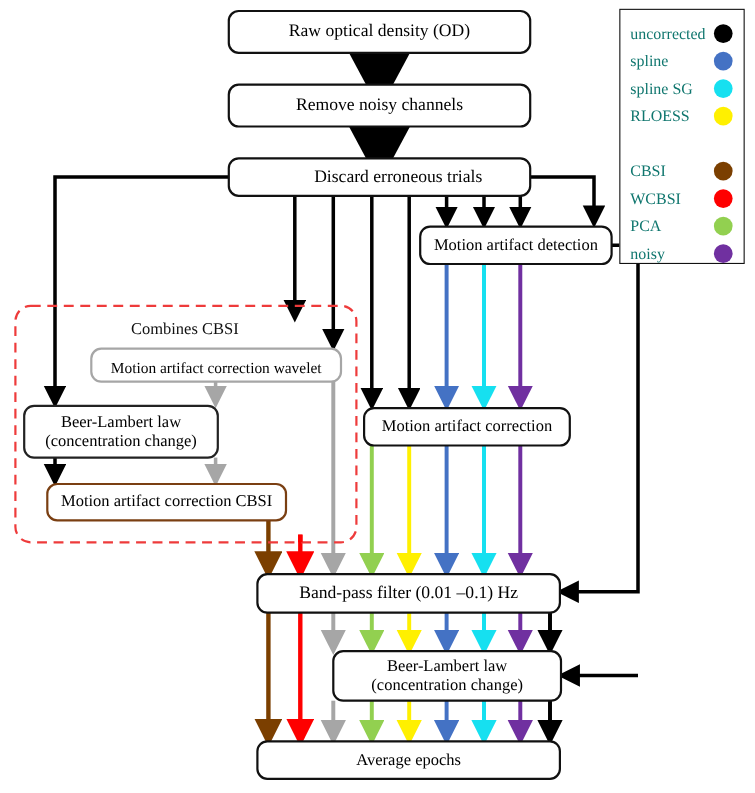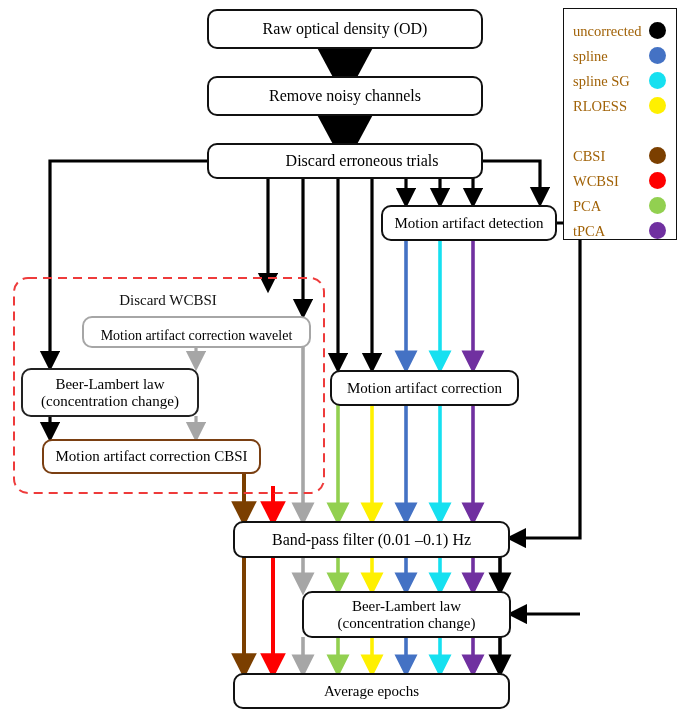--- a/index.html
+++ b/index.html
@@ -25,21 +25,21 @@
   }
   .legend-row{
     position:absolute;
     display:flex;align-items:center;
     width:100%;
     height:24px;
   }
   .legend-label{
     font-family:"Liberation Serif","DejaVu Serif",serif;
     font-size:14.5px;
-    color:#a16207;
+    color:#0f766e;
     padding-left:9px;
     white-space:nowrap;
   }
   .legend-dot{
     position:absolute;
     width:17px;height:17px;
     border-radius:50%;
   }
   .cap{position:absolute;font-size:15px;color:#111;}
 </style>
@@ -251,21 +251,21 @@
       <div class="boxlabel" style="left: 22px; top: 369px; width: 176px; height: 47px; font-size: 15px;">Beer-Lambert law
 (concentration change)</div>
       <div class="boxlabel" style="left: 43px; top: 440px; width: 217px; height: 33px; font-size: 15px; border-radius: 12px;">Motion artifact correction CBSI</div>
       <div class="boxlabel" style="left: 331px; top: 371px; width: 187px; height: 34px; font-size: 15px;">Motion artifact correction</div>
       <div class="boxlabel" style="left: 234px; top: 522px; width: 275px; height: 35px; font-size: 16px;">Band-pass filter (0.01 –0.1) Hz</div>
       <div class="boxlabel" style="left: 303px; top: 592px; width: 207px; height: 45px; font-size: 15px;">Beer-Lambert law
 (concentration change)</div>
       <div class="boxlabel" style="left: 234px; top: 674px; width: 275px; height: 34px; font-size: 15px;">Average epochs</div>
     </div>
 
-  <div class="cap" id="group-caption" style="left: 168px; top: 292px; font-size: 15px; transform: translateX(-50%);">Discard WCBSI</div>
+  <div class="cap" id="group-caption" style="left: 168px; top: 292px; font-size: 15px; transform: translateX(-50%);">Combines CBSI</div>
 
   <div class="legend-box" id="legend" style="left: 563px; top: 8px; width: 114px; height: 232px;">
       <div class="legend-row" style="top: 10px;">
         <span class="legend-label">uncorrected</span>
         <span class="legend-dot" style="left: 85px; top: 3px; background: rgb(0, 0, 0);"></span>
       </div>
       <div class="legend-row" style="top: 60px;">
         <span class="legend-label">spline SG</span>
         <span class="legend-dot" style="left: 85px; top: 3px; background: rgb(22, 224, 240);"></span>
       </div>
@@ -283,18 +283,18 @@
       </div>
       <div class="legend-row" style="top: 160px;">
         <span class="legend-label">WCBSI</span>
         <span class="legend-dot" style="left: 85px; top: 3px; background: rgb(254, 0, 0);"></span>
       </div>
       <div class="legend-row" style="top: 185px;">
         <span class="legend-label">PCA</span>
         <span class="legend-dot" style="left: 85px; top: 3px; background: rgb(146, 208, 80);"></span>
       </div>
       <div class="legend-row" style="top: 210px;">
-        <span class="legend-label">tPCA</span>
+        <span class="legend-label">noisy</span>
         <span class="legend-dot" style="left: 85px; top: 3px; background: rgb(112, 48, 160);"></span>
       </div>
     </div>
 
 </div>
 
 </body></html>

